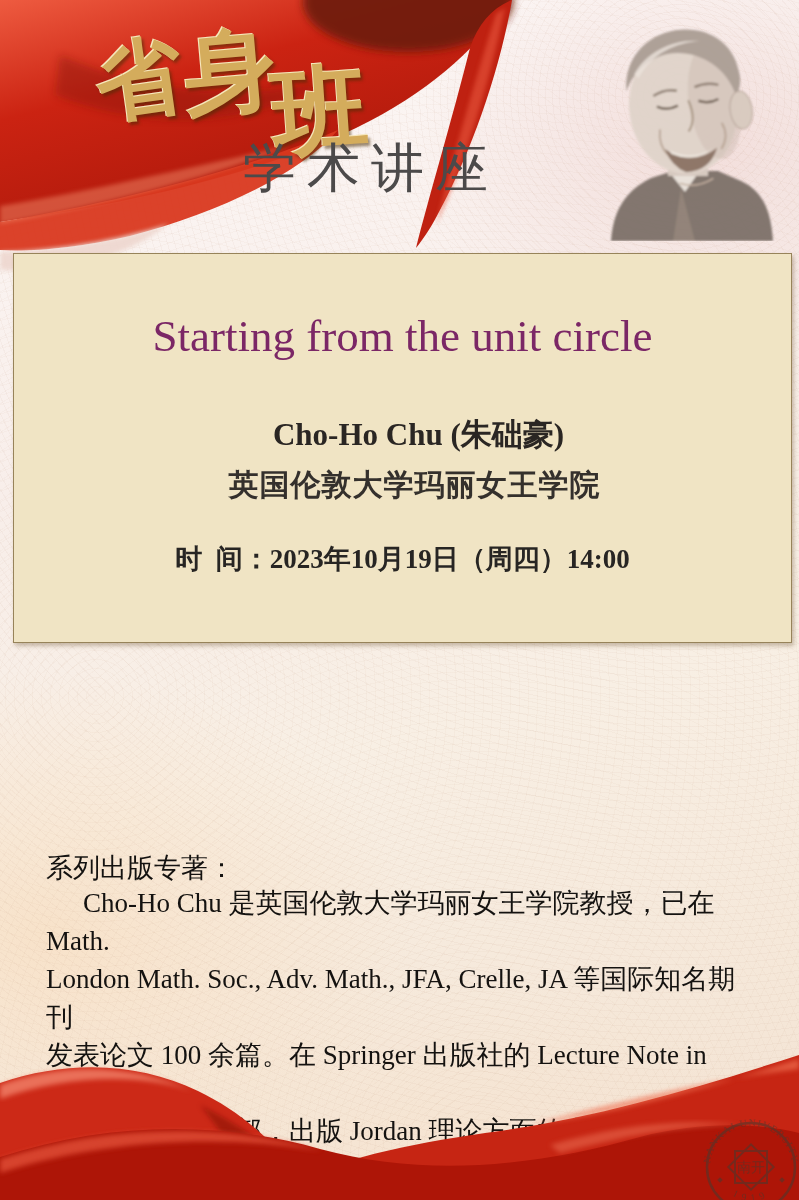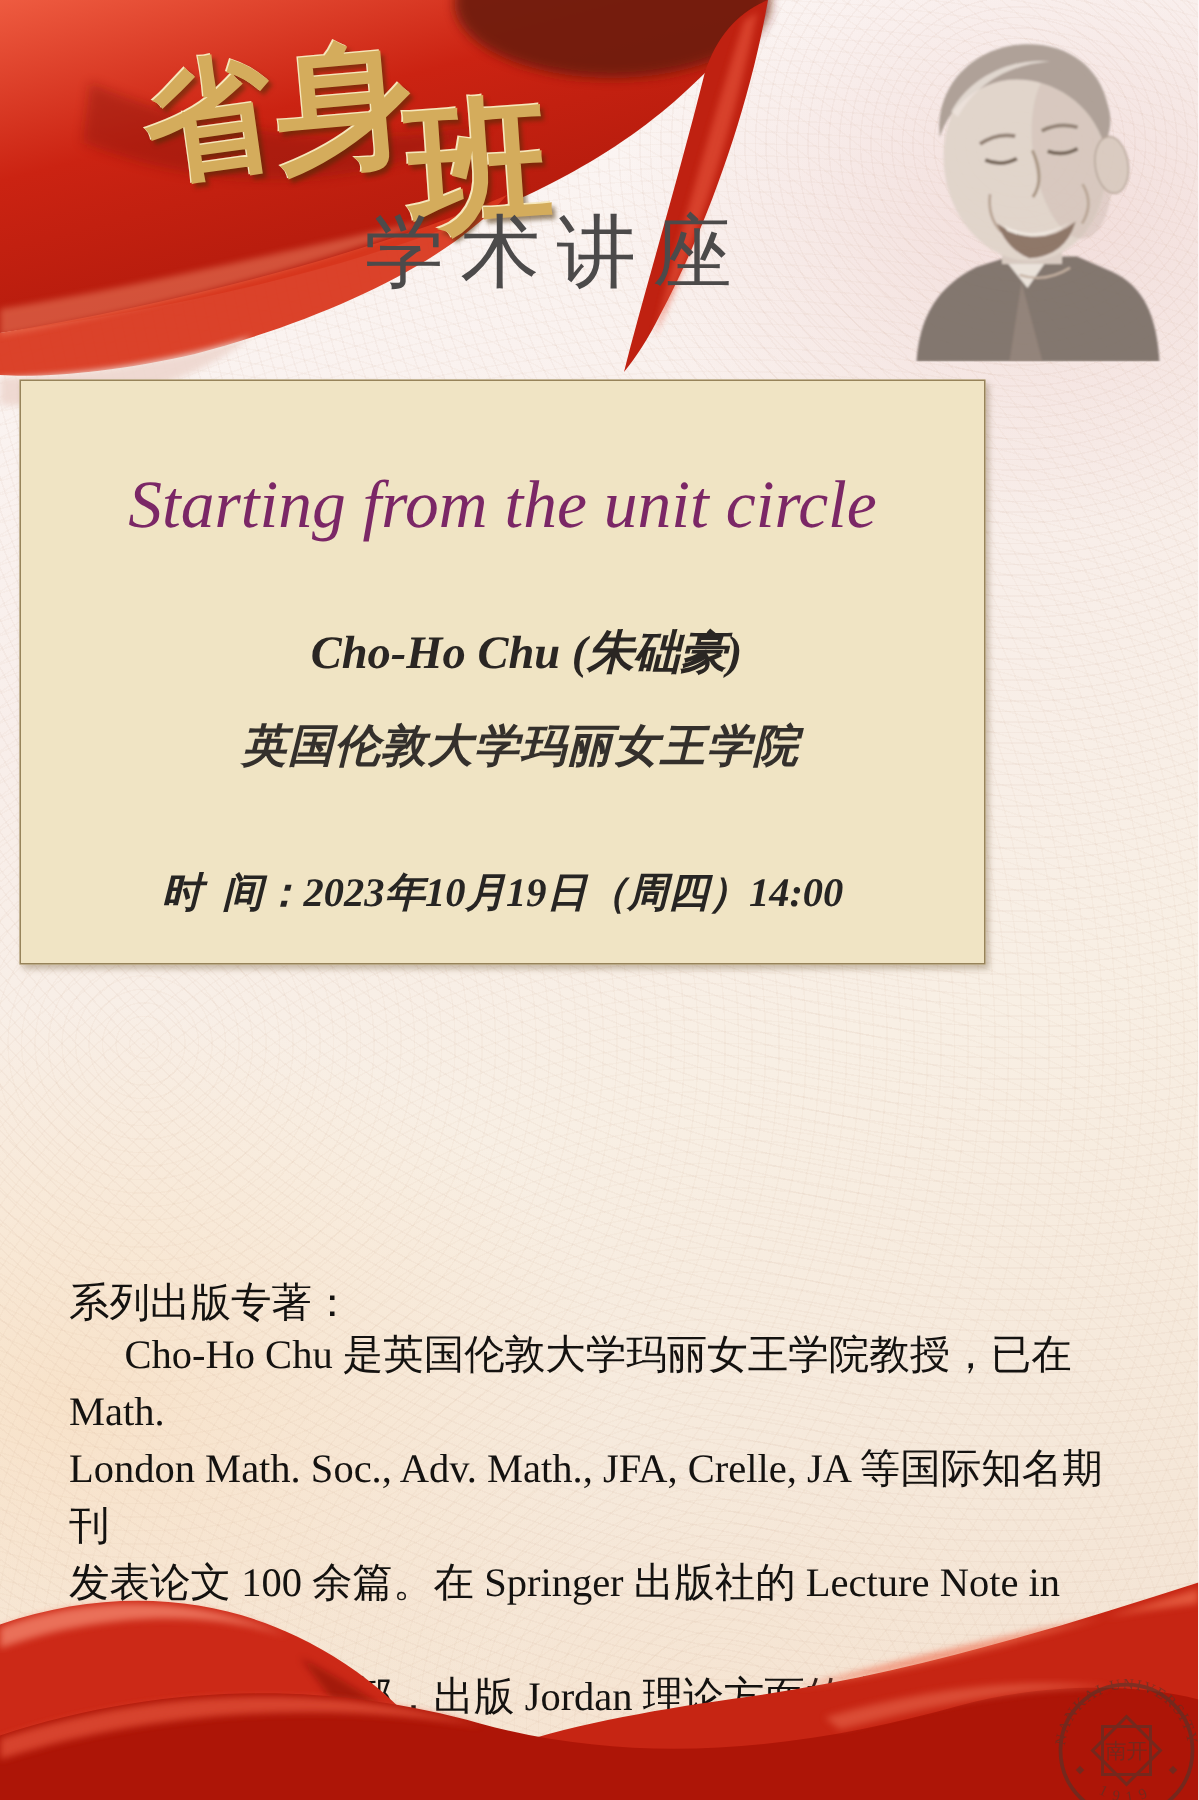--- a/index.html
+++ b/index.html
@@ -19,28 +19,28 @@
   .ribbon-bottom { position:absolute; left:0; bottom:0; z-index:5; }
   .portrait { position:absolute; left:573px; top:6px; z-index:1; }
   .cal { position:absolute; z-index:3; font-weight:700; font-family:"Liberation Serif", serif;
          color:#d4ac5c; text-shadow:-1px -1px 0 #f6e7bb, 2px 3px 3px rgba(75,45,5,.55); }
   .cal0 { left:96px;  top:22px; font-size:86px; transform:rotate(-8deg); }
   .cal1 { left:184px; top:10px; font-size:92px; transform:rotate(-5deg); }
   .cal2 { left:272px; top:48px; font-size:96px; transform:rotate(-4deg); }
   .event-type { position:absolute; left:243px; top:133px; z-index:3;
          font-family:"Liberation Sans", sans-serif; font-weight:400;
          font-size:53px; letter-spacing:11px; color:#4c4a4a; }
-  .card { position:absolute; left:13px; top:253px; width:644px; height:390px; z-index:4;
+  .card { position:absolute; left:13px; top:253px; width:779px; height:390px; z-index:4;
          background:#f0e4c4; border:1px solid #97835a; box-sizing:border-box;
-         box-shadow:2px 3px 4px rgba(110,85,50,.35); text-align:center;font-style:italic; }
+         box-shadow:2px 3px 4px rgba(110,85,50,.35); text-align:center; }
   .card-title { margin-top:56px; font-size:45px; color:#7b2766; }
   .speaker { margin-top:52px; font-size:31px; font-weight:700; color:#2a2623;margin-left:32px; }
-  .affil { margin-top:21px; font-size:30px; font-weight:700; letter-spacing:1px;
+  .affil { margin-top:9px; font-size:30px; font-weight:700; letter-spacing:1px;
          font-family:"Liberation Sans", sans-serif; color:#34302c;padding-left:24px; }
-  .sched { margin:56px auto 0; display:table; text-align:left; }
+  .sched { margin:32px auto 0; display:table; text-align:left; }
   .sched-line { white-space:pre; font-size:27px; font-weight:700; color:#272523; line-height:43px; }
   .section { position:absolute; left:46px; width:716px; z-index:4; color:#141210; }
   .abstract { top:698px; }
   .bio { top:852px; }
   .sec-heading { font-size:27px; line-height:32px; }
   .para .line { font-size:27px; line-height:33.5px; }
   .bio-para .line { line-height:38px; }
   .indent { text-indent:37px; }
   .seal { position:absolute; left:696px; top:1110px; z-index:6; }
 </style>

